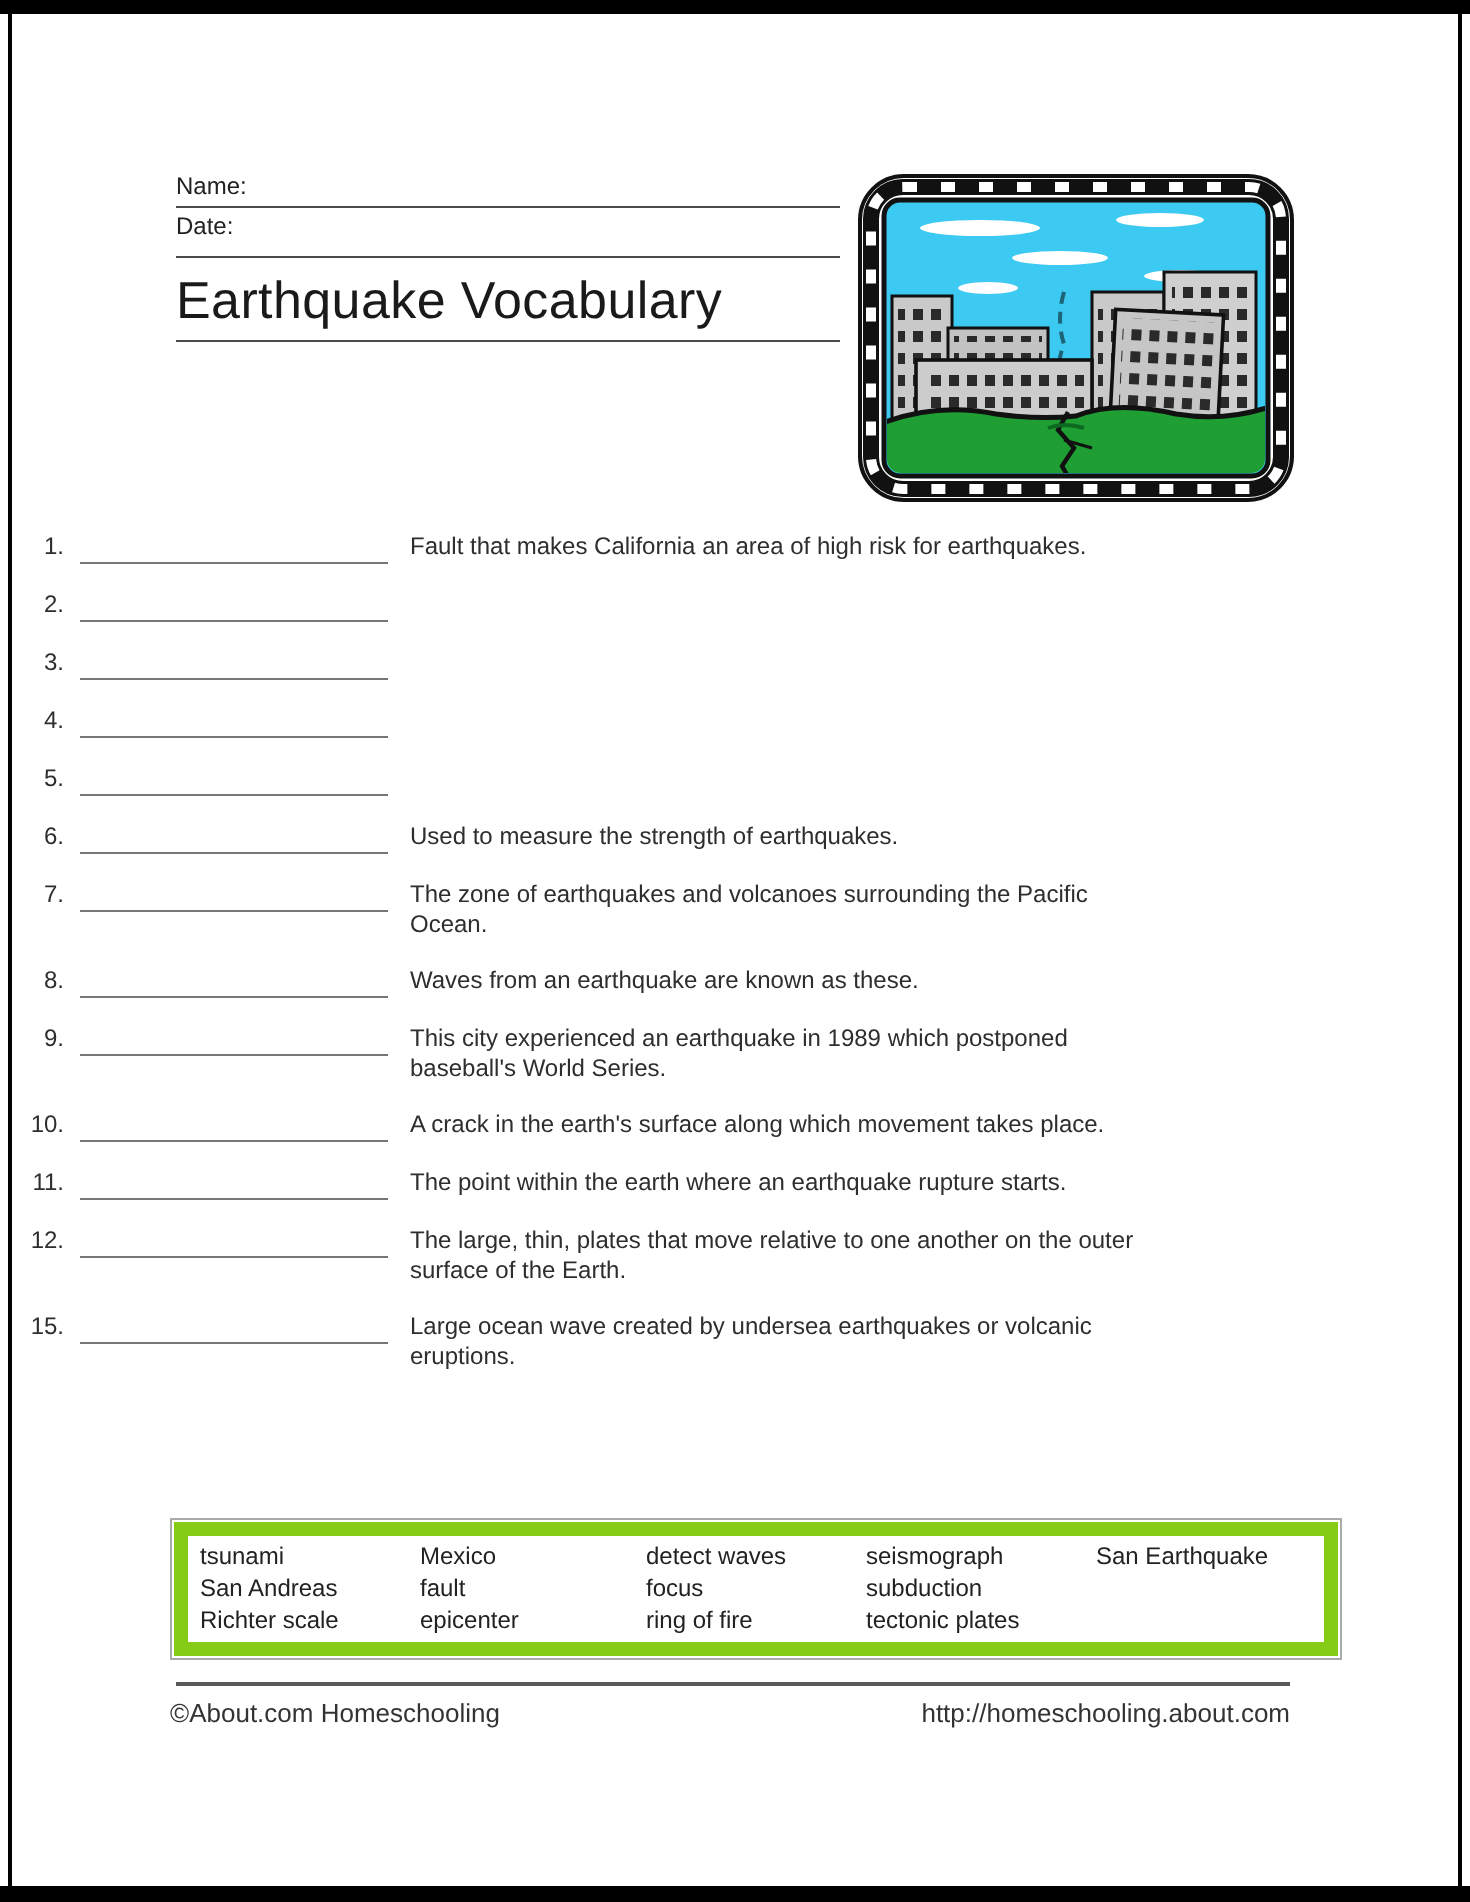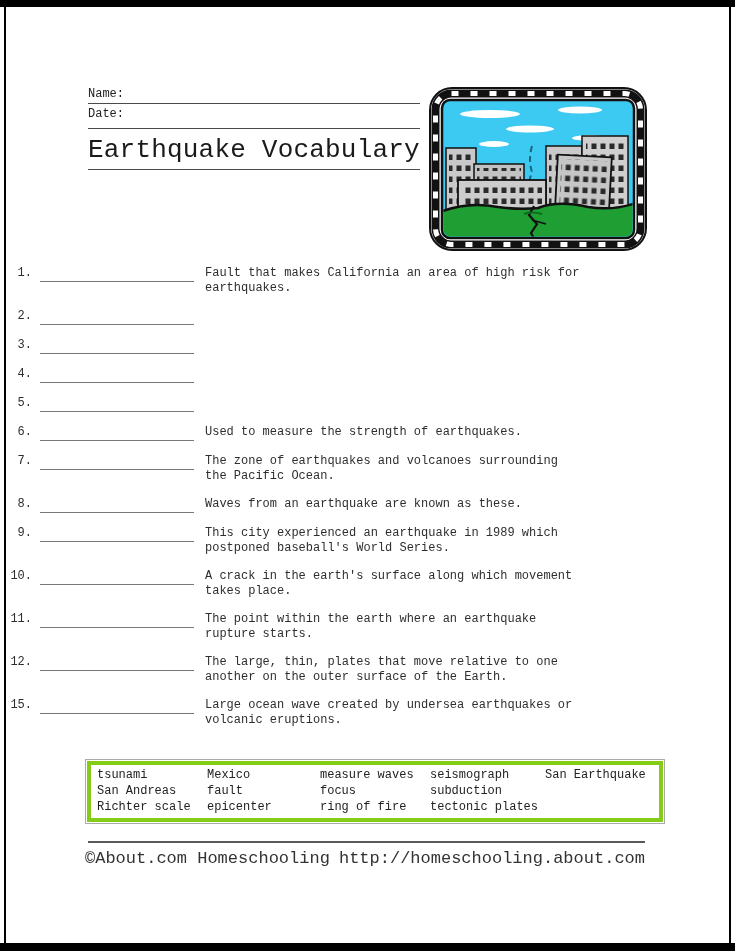--- a/index.html
+++ b/index.html
@@ -1,17 +1,17 @@
 <!DOCTYPE html>
 <html><head>
 <meta charset="utf-8">
 <style>
   html,body{margin:0;padding:0;background:#fff;}
   .page{position:relative;width:735px;height:951px;background:#fff;overflow:hidden;
-        font-family:Liberation Mono, monospace;color:#2e2e2e;}
+        font-family:Liberation Sans, sans-serif;color:#2e2e2e;}
   
   .bar-top{position:absolute;left:0;top:0;width:735px;height:7px;background:#000;}
   .bar-bottom{position:absolute;left:0;bottom:0;width:735px;height:8px;background:#000;}
   .bar-left{position:absolute;left:4px;top:6px;bottom:7px;width:2px;background:#000;}
   .bar-right{position:absolute;right:4px;top:6px;bottom:7px;width:2px;background:#000;}
 
   
   .header{position:absolute;left:88px;top:84px;width:332px;}
   .field-row{border-bottom:1.5px solid #4a4a4a;}
   .field-row.name{height:19px;}
@@ -25,29 +25,29 @@
   .illustration{position:absolute;left:428px;top:86px;width:220px;height:166px;}
 
   
   .questions{position:absolute;left:0;top:266px;width:735px;}
   .q-row{display:flex;margin-bottom:13px;}
   .q-num{width:32px;text-align:right;font-size:12px;line-height:15px;flex:0 0 32px;}
   .q-blank{flex:0 0 154px;margin-left:8px;height:15px;border-bottom:1.5px solid #777;}
   .q-text{width:378px;margin-left:11px;font-size:12px;line-height:15px;flex:0 0 378px;}
 
   
-  .word-bank{position:absolute;left:87px;top:761px;width:562px;border:4px solid #84cc16;
+  .word-bank{position:absolute;left:87px;top:761px;width:562px;border:7px solid #84cc16;
              outline:1px solid #aaa;outline-offset:1px;background:#fff;padding:2px 0 3px 6px;}
   .wb-row{display:grid;grid-template-columns:110px 113px 110px 115px 1fr;}
   .wb-cell{font-size:12px;line-height:16px;color:#222;}
 
   
   .footer-rule{position:absolute;left:88px;top:841px;width:557px;height:2px;background:#5a5a5a;}
   .footer{position:absolute;left:85px;top:849px;width:560px;display:flex;
-          justify-content:space-between;font-size:17px;color:#333;}
+          justify-content:space-between;font-size:13px;color:#333;}
 </style>
 </head>
 <body>
 
 <div class="page">
   <div class="bar-top"></div>
   <div class="bar-bottom"></div>
   <div class="bar-left"></div>
   <div class="bar-right"></div>
 
@@ -176,21 +176,21 @@
       <span class="q-num">15.</span>
       <span class="q-blank"></span>
       <span class="q-text">Large ocean wave created by undersea earthquakes or volcanic eruptions.</span>
     </div>
   </div>
 
   <div class="word-bank">
     <div class="wb-row">
       <span class="wb-cell">tsunami</span>
       <span class="wb-cell">Mexico</span>
-      <span class="wb-cell">measure waves</span>
+      <span class="wb-cell">detect waves</span>
       <span class="wb-cell">seismograph</span>
       <span class="wb-cell">San Earthquake</span>
     </div>
     <div class="wb-row">
       <span class="wb-cell">San Andreas</span>
       <span class="wb-cell">fault</span>
       <span class="wb-cell">focus</span>
       <span class="wb-cell">subduction</span>
       <span class="wb-cell"></span>
     </div>

